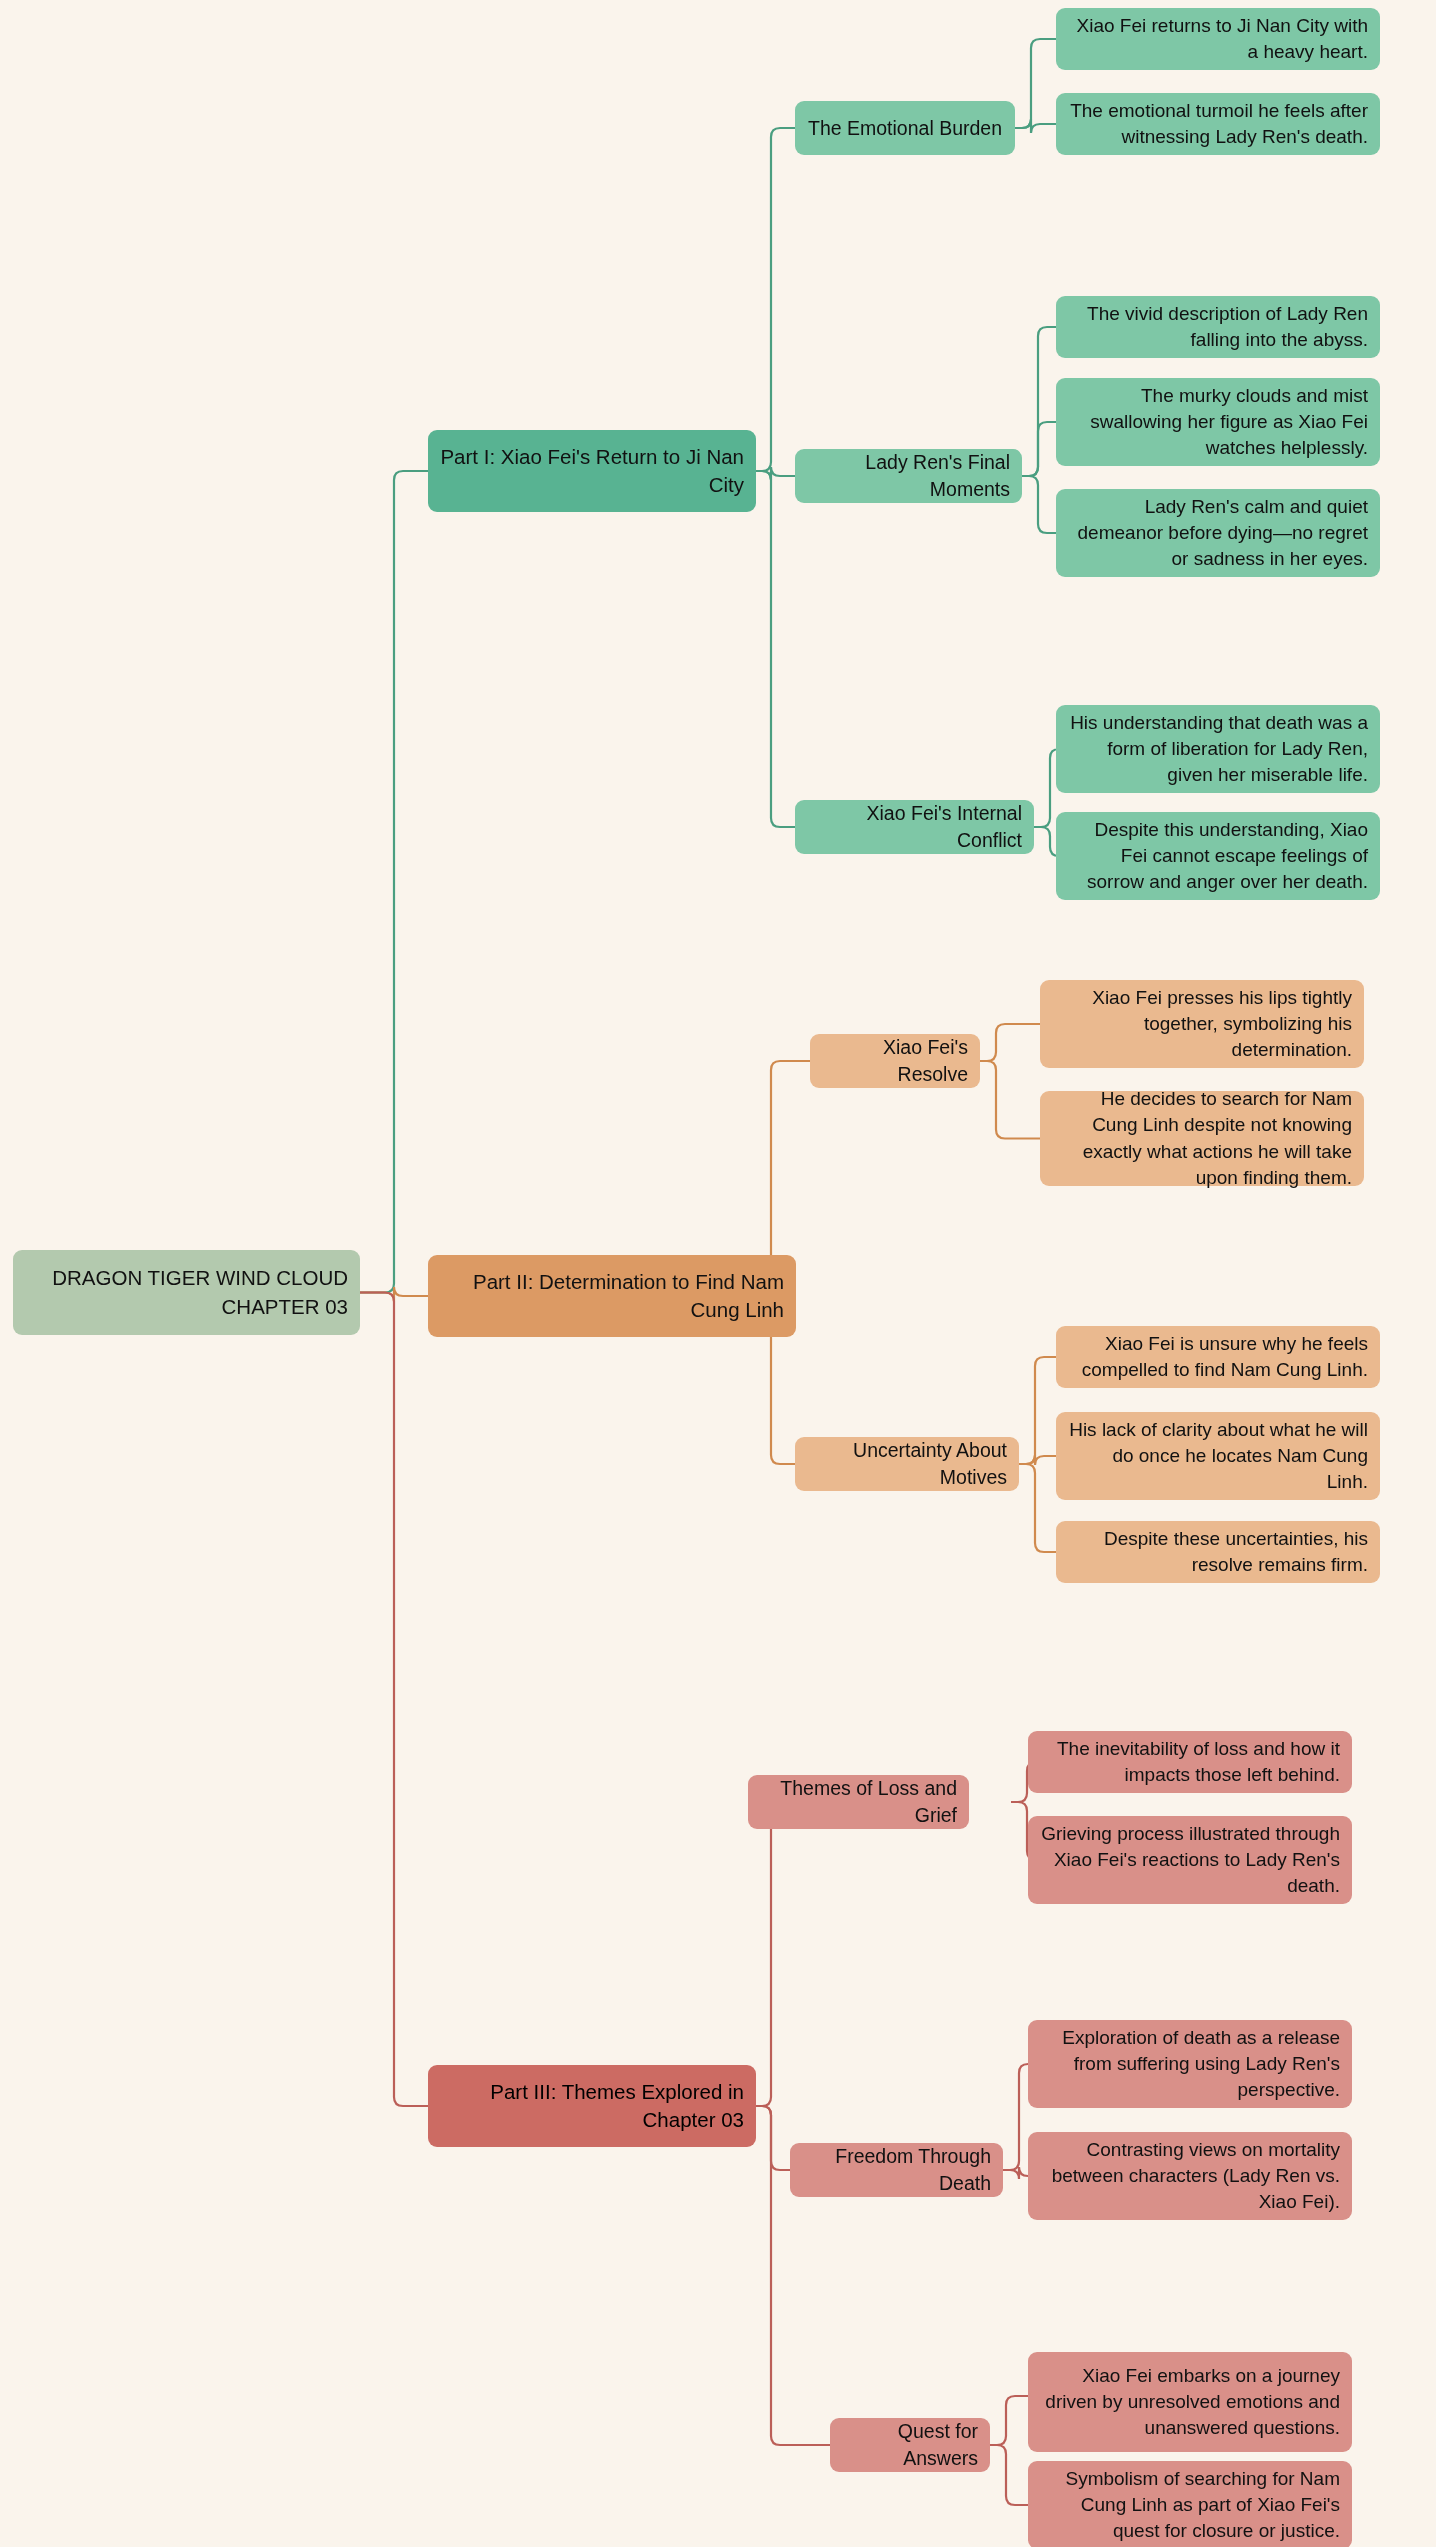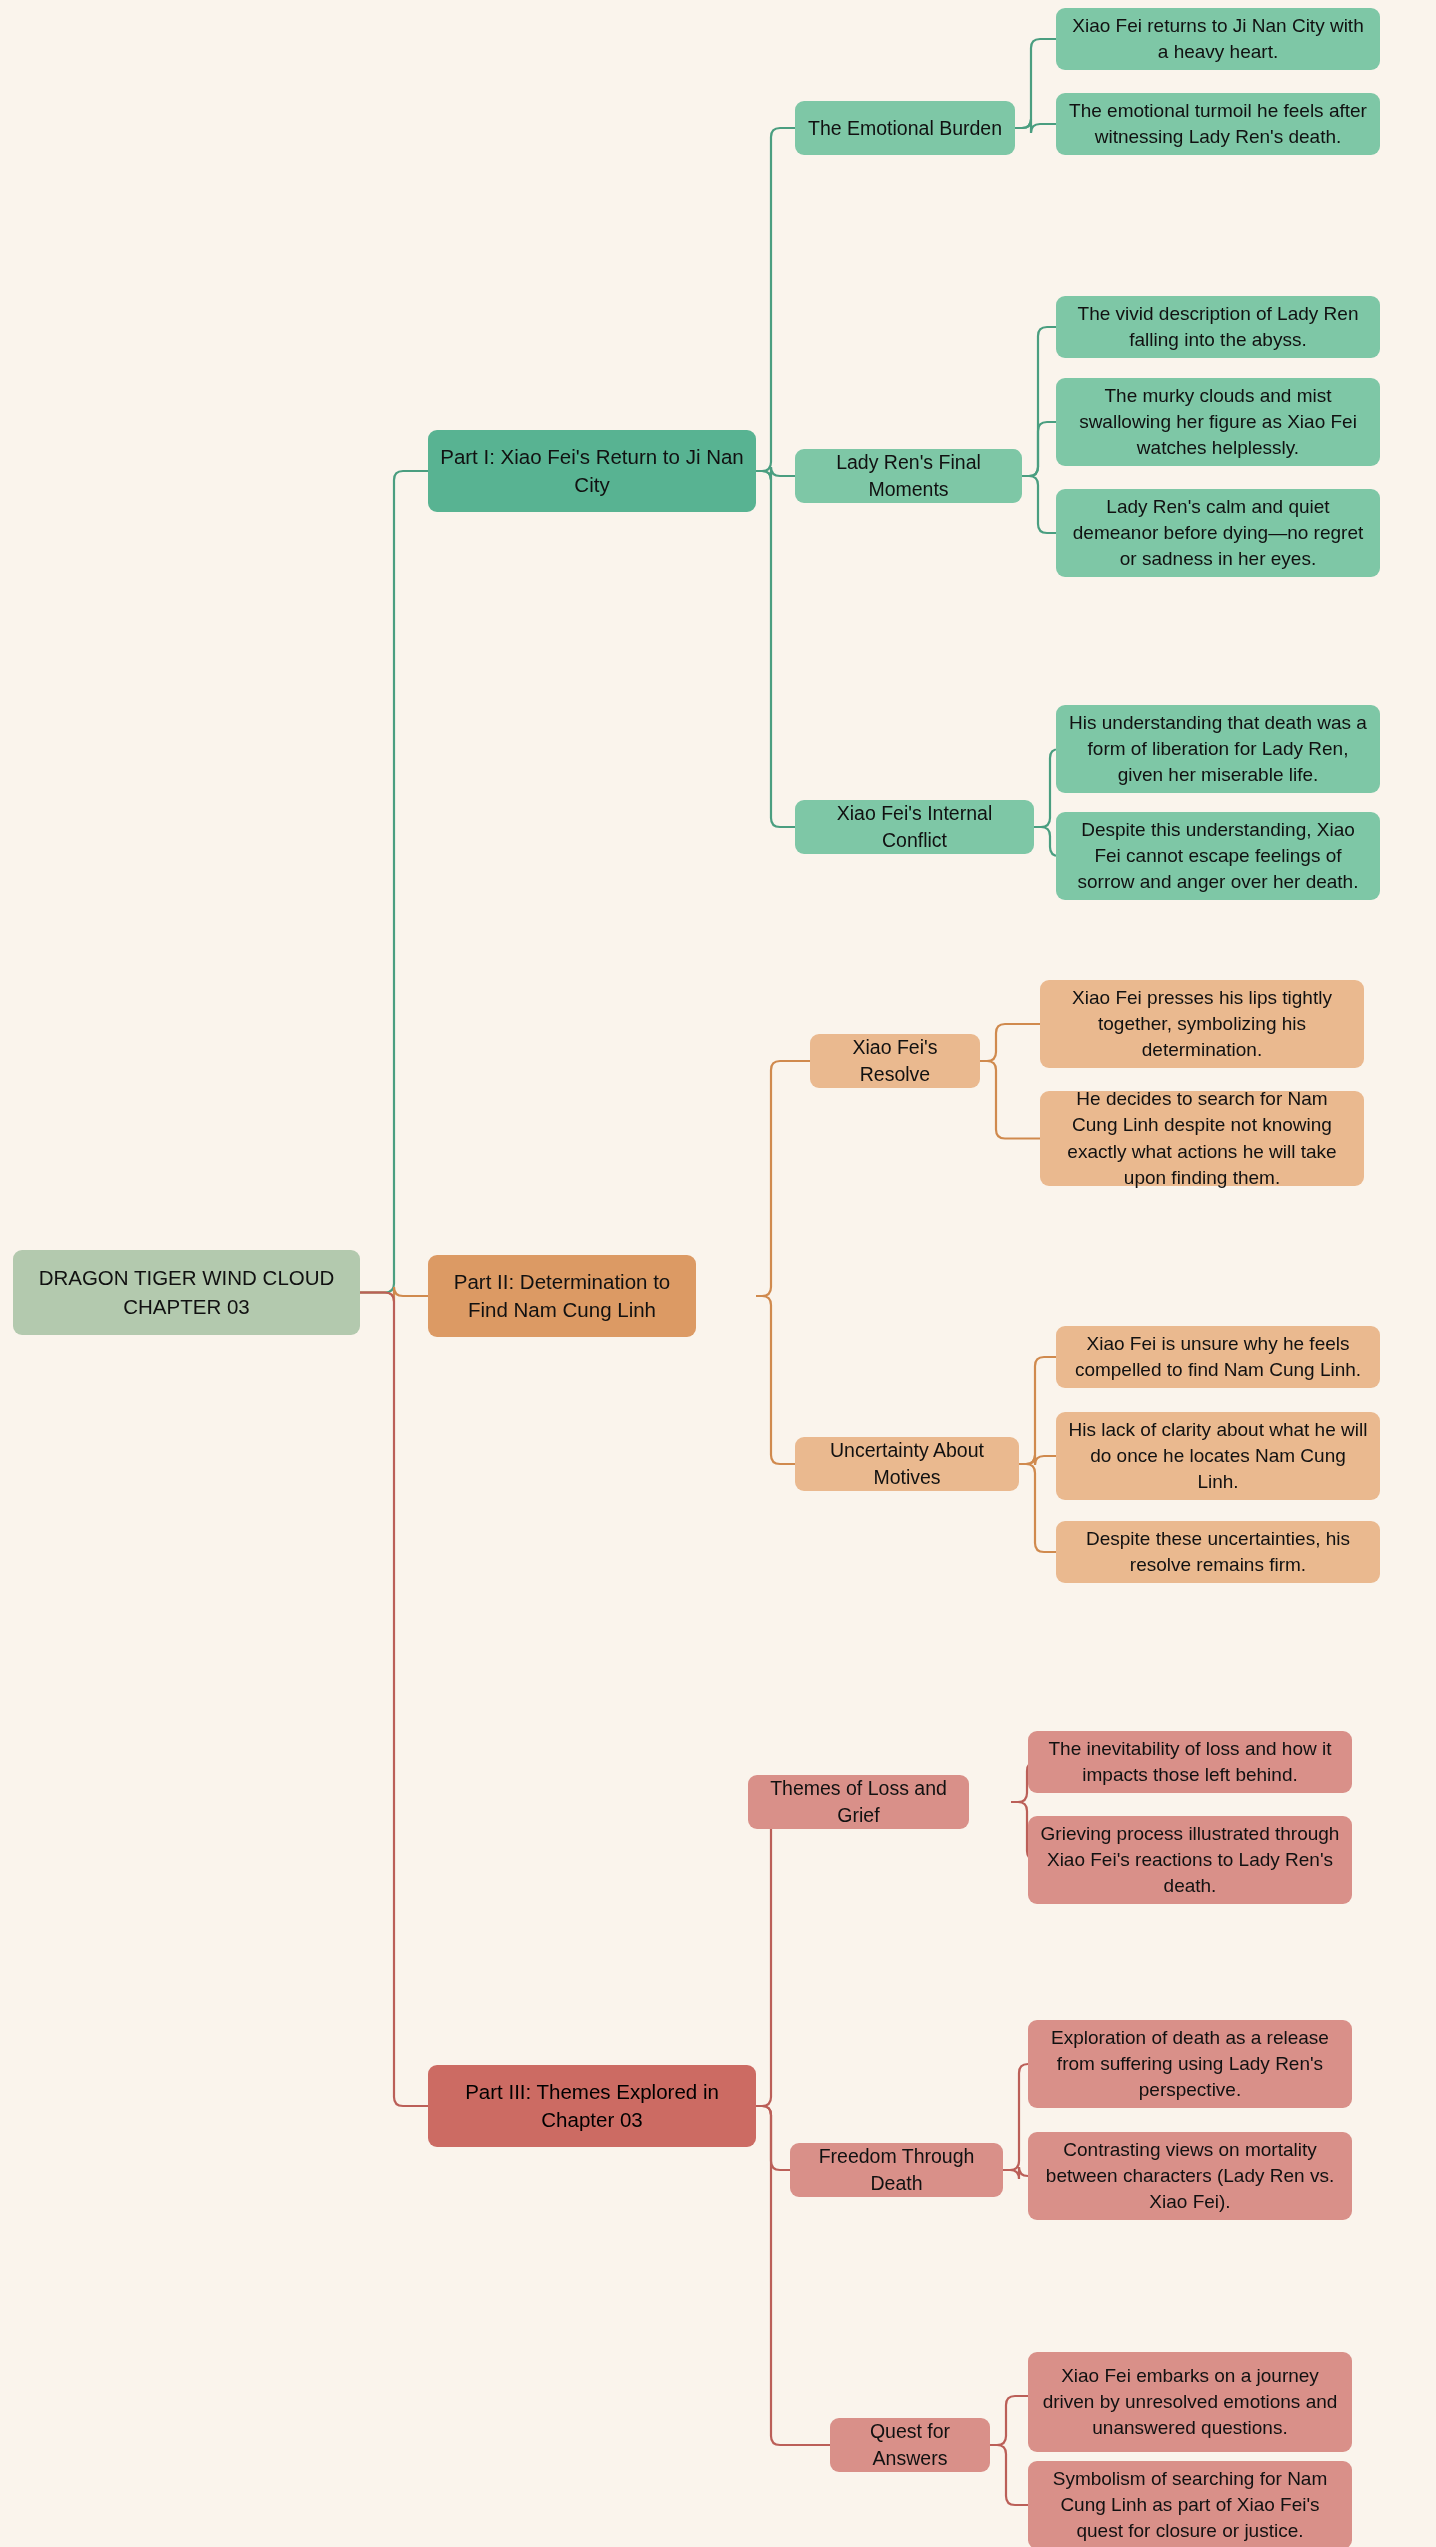--- a/index.html
+++ b/index.html
@@ -23,21 +23,21 @@
     position: absolute;
     top: 0; left: 0;
     width: 1436px; height: 2547px;
     pointer-events: none;
   }
   .node {
     position: absolute;
     display: flex;
     align-items: center;
     justify-content: center;
-    text-align: center;
+    text-align: right;
     border-radius: 9px;
     padding: 6px 12px;
     line-height: 1.38;
     color: #111111;
     white-space: pre-line;
   }
   .node.root {
     background: #b3c9ae;
     font-size: 20.5px;
   }
@@ -101,21 +101,21 @@
       <div class="node sub g" style="left: 795px; top: 101px; width: 220px; height: 54px;">The Emotional Burden</div>
       <div class="node leaf g" style="left: 1056px; top: 8px; width: 324px; height: 62px;">Xiao Fei returns to Ji Nan City with a heavy heart.</div>
       <div class="node leaf g" style="left: 1056px; top: 93px; width: 324px; height: 62px;">The emotional turmoil he feels after witnessing Lady Ren's death.</div>
       <div class="node sub g" style="left: 795px; top: 449px; width: 227px; height: 54px;">Lady Ren's Final Moments</div>
       <div class="node leaf g" style="left: 1056px; top: 296px; width: 324px; height: 62px;">The vivid description of Lady Ren falling into the abyss.</div>
       <div class="node leaf g" style="left: 1056px; top: 378px; width: 324px; height: 88px;">The murky clouds and mist swallowing her figure as Xiao Fei watches helplessly.</div>
       <div class="node leaf g" style="left: 1056px; top: 489px; width: 324px; height: 88px;">Lady Ren's calm and quiet demeanor before dying—no regret or sadness in her eyes.</div>
       <div class="node sub g" style="left: 795px; top: 800px; width: 239px; height: 54px;">Xiao Fei's Internal Conflict</div>
       <div class="node leaf g" style="left: 1056px; top: 705px; width: 324px; height: 88px;">His understanding that death was a form of liberation for Lady Ren, given her miserable life.</div>
       <div class="node leaf g" style="left: 1056px; top: 812px; width: 324px; height: 88px;">Despite this understanding, Xiao Fei cannot escape feelings of sorrow and anger over her death.</div>
-      <div class="node branch b2" style="left: 428px; top: 1255px; width: 268px; height: 82px;">Part II: Determination to Find Nam Cung Linh</div>
+      <div class="node branch b2" style="left: 428px; top: 1255px; width: 368px; height: 82px;">Part II: Determination to Find Nam Cung Linh</div>
       <div class="node sub o" style="left: 810px; top: 1034px; width: 170px; height: 54px;">Xiao Fei's Resolve</div>
       <div class="node leaf o" style="left: 1040px; top: 980px; width: 324px; height: 88px;">Xiao Fei presses his lips tightly together, symbolizing his determination.</div>
       <div class="node leaf o" style="left: 1040px; top: 1091px; width: 324px; height: 95px;">He decides to search for Nam Cung Linh despite not knowing exactly what actions he will take upon finding them.</div>
       <div class="node sub o" style="left: 795px; top: 1437px; width: 224px; height: 54px;">Uncertainty About Motives</div>
       <div class="node leaf o" style="left: 1056px; top: 1326px; width: 324px; height: 62px;">Xiao Fei is unsure why he feels compelled to find Nam Cung Linh.</div>
       <div class="node leaf o" style="left: 1056px; top: 1412px; width: 324px; height: 88px;">His lack of clarity about what he will do once he locates Nam Cung Linh.</div>
       <div class="node leaf o" style="left: 1056px; top: 1521px; width: 324px; height: 62px;">Despite these uncertainties, his resolve remains firm.</div>
       <div class="node branch b3" style="left: 428px; top: 2065px; width: 328px; height: 82px;">Part III: Themes Explored in Chapter 03</div>
       <div class="node sub r" style="left: 748px; top: 1775px; width: 221px; height: 54px;">Themes of Loss and Grief</div>
       <div class="node leaf r" style="left: 1028px; top: 1731px; width: 324px; height: 62px;">The inevitability of loss and how it impacts those left behind.</div>

